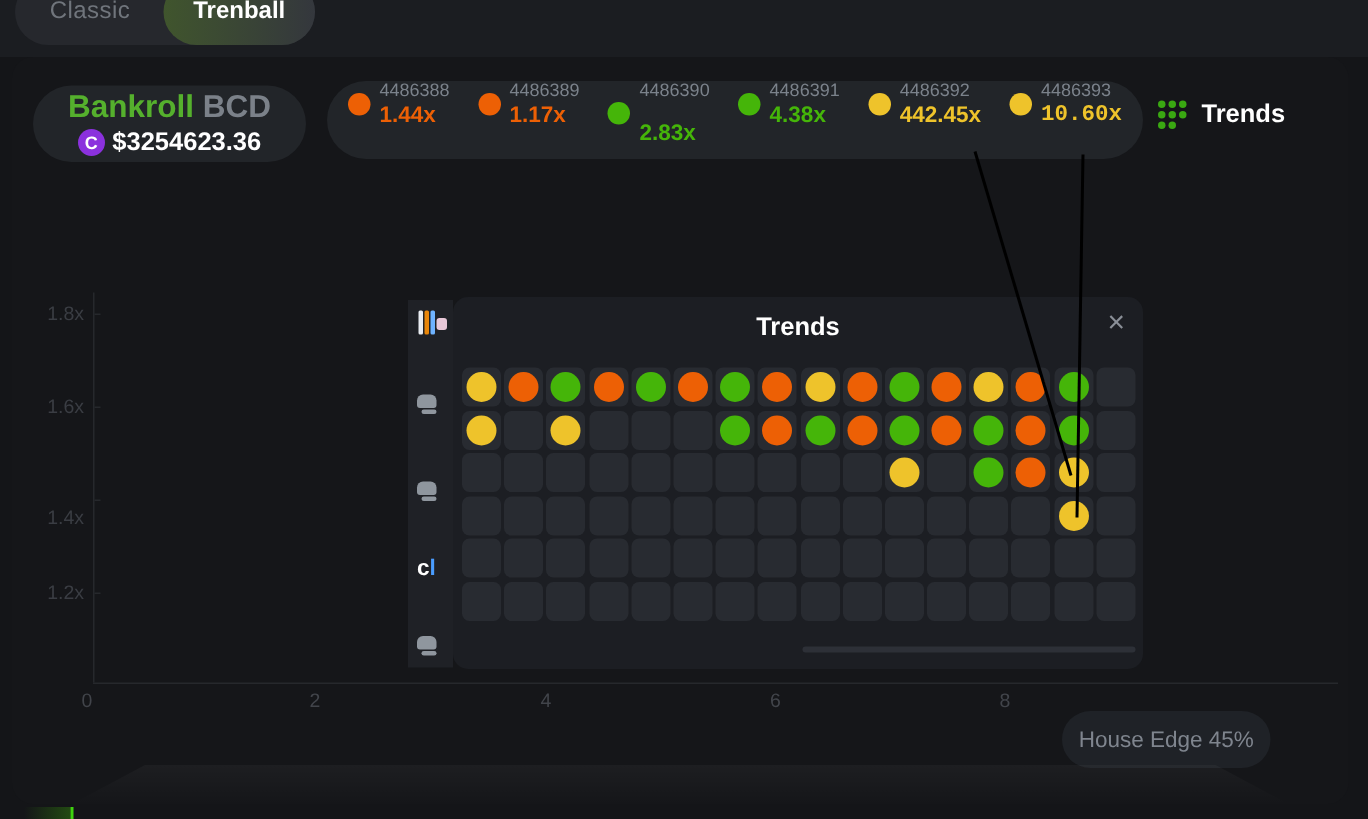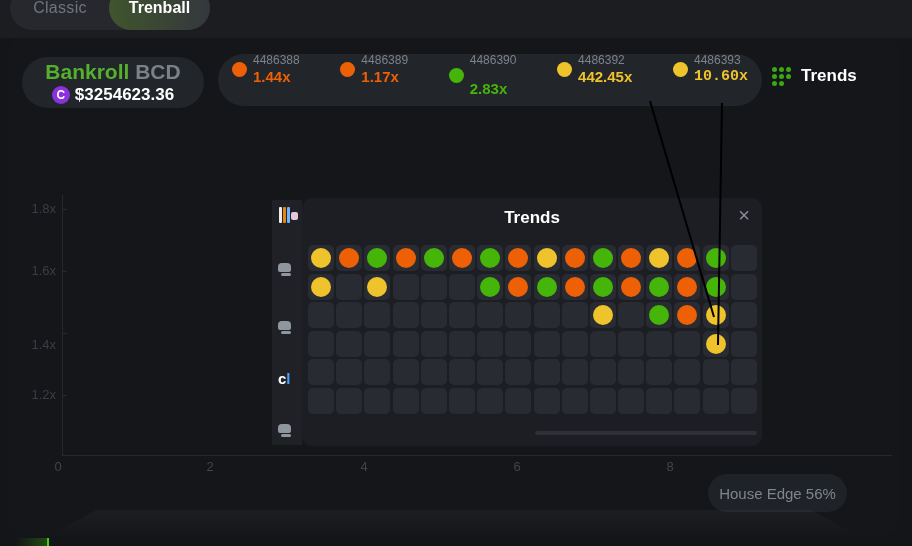--- a/index.html
+++ b/index.html
@@ -118,20 +118,27 @@
         <span class="rtxt">
           <span class="rid">4486389</span>
           <span class="rmult" style="color: rgb(237, 96, 5);">1.17x</span>
         </span>
       </div>
       <div class="result">
         <span class="rdot" style="background: rgb(69, 181, 9);"></span>
         <span class="rtxt">
           <span class="rid">4486390</span>
           <span class="rmult" style="color: rgb(69, 181, 9); margin-top: 12px;">2.83x</span>
+        </span>
+      </div>
+      <div class="result">
+        <span class="rdot" style="background: rgb(69, 181, 9);"></span>
+        <span class="rtxt">
+          <span class="rid">4486391</span>
+          <span class="rmult" style="color: rgb(69, 181, 9);">4.38x</span>
         </span>
       </div>
       <div class="result">
         <span class="rdot" style="background: rgb(238, 195, 43);"></span>
         <span class="rtxt">
           <span class="rid">4486392</span>
           <span class="rmult" style="color: rgb(238, 195, 43);">442.45x</span>
         </span>
       </div>
       <div class="result">
@@ -166,21 +173,21 @@
   <span class="ytick yt0">1.8x</span>
   <span class="ytick yt1">1.6x</span>
   <span class="ytick yt2">1.4x</span>
   <span class="ytick yt3">1.2x</span>
   <span class="xtick xt0">0</span>
   <span class="xtick xt1">2</span>
   <span class="xtick xt2">4</span>
   <span class="xtick xt3">6</span>
   <span class="xtick xt4">8</span>
 
-  <div class="house-edge">House Edge 56%</div>
+  <div class="house-edge">House Edge 45%</div>
 </div>
 
 <div class="strip">
   <div class="glyph-bars">
     <b class="gb-w"></b>
       <b class="gb-o"></b>
       <b class="gb-b"></b>
       <span class="gb-pink"></span>
   </div>
   <div class="mini-bell mb1"></div>

